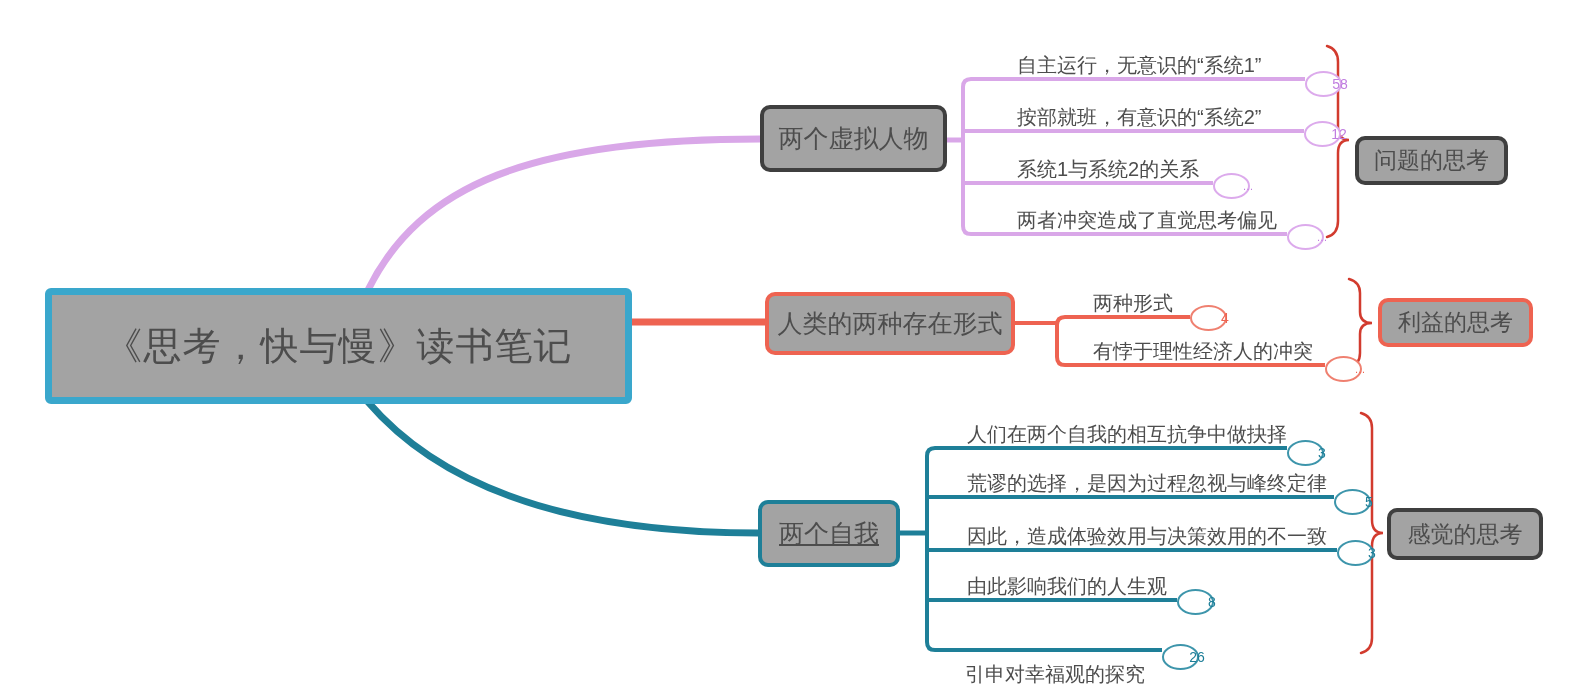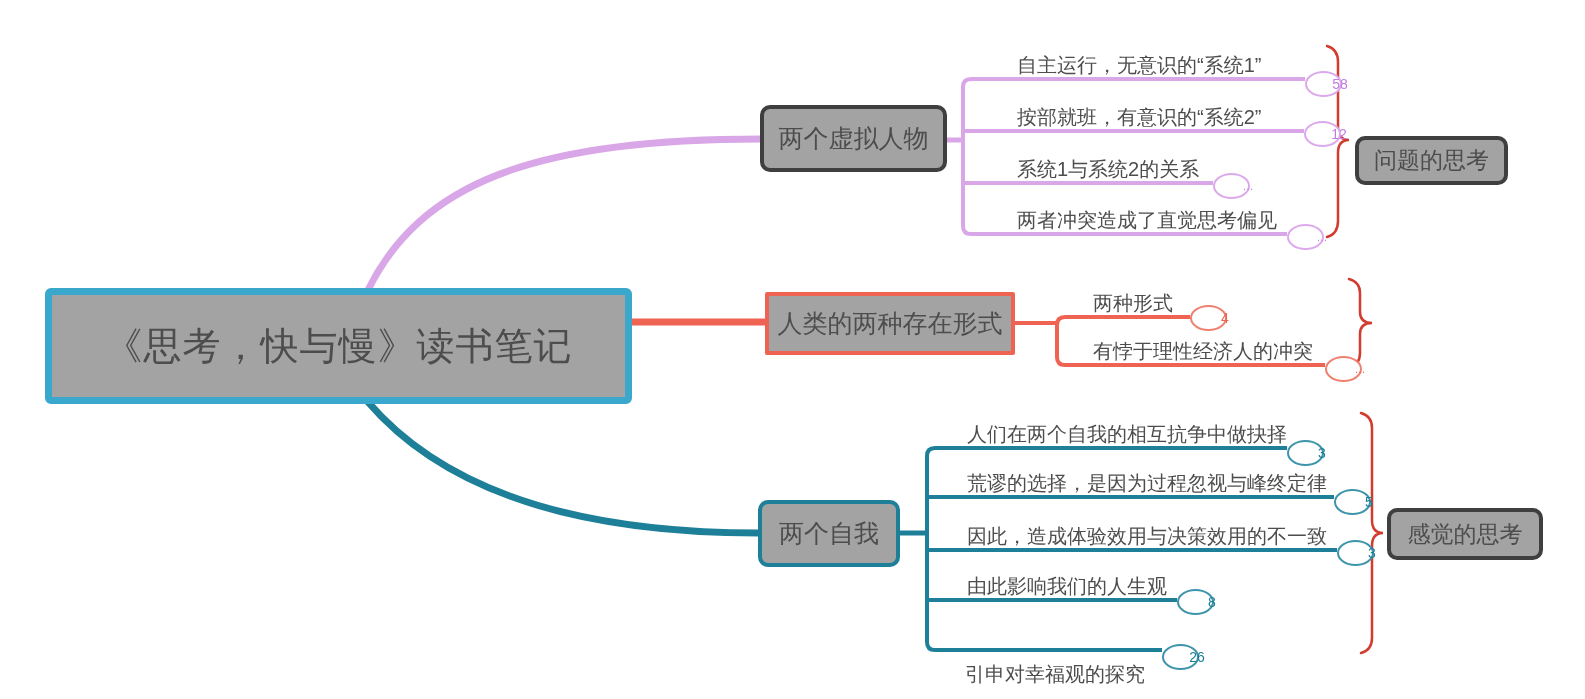--- a/index.html
+++ b/index.html
@@ -4,21 +4,21 @@
 <style>
   html,body{margin:0;padding:0;background:#ffffff;}
   body{font-family:"Liberation Sans","DejaVu Sans",sans-serif;}
   #canvas{position:relative;width:1585px;height:699px;background:#fff;overflow:hidden;}
   #wires{position:absolute;left:0;top:0;width:1585px;height:699px;}
 
   .nodebox{position:absolute;display:flex;align-items:center;justify-content:center;
            background:#a3a3a3;box-sizing:border-box;white-space:nowrap;color:#4d4d4d;}
   .root{border:7px solid #3aa7cc;border-radius:6px;font-size:38px;letter-spacing:1px;}
   .b-dark{border:4px solid #3f3f3f;border-radius:10px;}
-  .b-red{border:4px solid #ee6351;border-radius:2px;}
+  .b-red{border:4px solid #ee6351;border-radius:10px;}
   .b-teal{border:4px solid #1e7f98;border-radius:10px;}
   .branch-node{font-size:25px;}
   .summary-node{font-size:23px;}
 
   .item-label{position:absolute;font-size:20px;color:#4d4d4d;white-space:nowrap;}
 
   .badge{position:absolute;width:26px;height:26px;box-sizing:border-box;border-radius:50%;
          background:#fff;display:flex;align-items:center;justify-content:center;
          font-size:14px;line-height:1;padding-left:33px;}
   .badge.small-dots{font-size:11px;letter-spacing:0;}
@@ -81,22 +81,25 @@
   <div class="nodebox b-red branch-node" style="left:765px;top:292px;width:250px;height:63px;">
     <span>人类的两种存在形式</span>
   </div>
 
   <div class="item-label" style="left:1093px;top:290px;">两种形式</div>
   <div class="item-label" style="left:1093px;top:338px;">有悖于理性经济人的冲突</div>
 
   <div class="badge badge-red" style="left:1190px;top:305px;">4</div>
   <div class="badge badge-red small-dots" style="left:1325px;top:356px;">…</div>
 
+  <div class="nodebox b-red summary-node" style="left:1378px;top:298px;width:155px;height:49px;">
+    <span>利益的思考</span>
+  </div>
 
-  <div class="nodebox b-teal branch-node" style="left:758px;top:500px;width:142px;height:67px;">
+  <div class="nodebox b-teal branch-node" style="left:758px;top:500px;width:142px;height:67px;text-decoration:underline;">
     <span>两个自我</span>
   </div>
 
   <div class="item-label" style="left:967px;top:421px;">人们在两个自我的相互抗争中做抉择</div>
   <div class="item-label" style="left:967px;top:470px;">荒谬的选择，是因为过程忽视与峰终定律</div>
   <div class="item-label" style="left:967px;top:523px;">因此，造成体验效用与决策效用的不一致</div>
   <div class="item-label" style="left:967px;top:573px;">由此影响我们的人生观</div>
   <div class="item-label" style="left:965px;top:623px;margin-top:38px;">引申对幸福观的探究</div>
 
   <div class="badge badge-teal" style="left:1287px;top:440px;">3</div>

